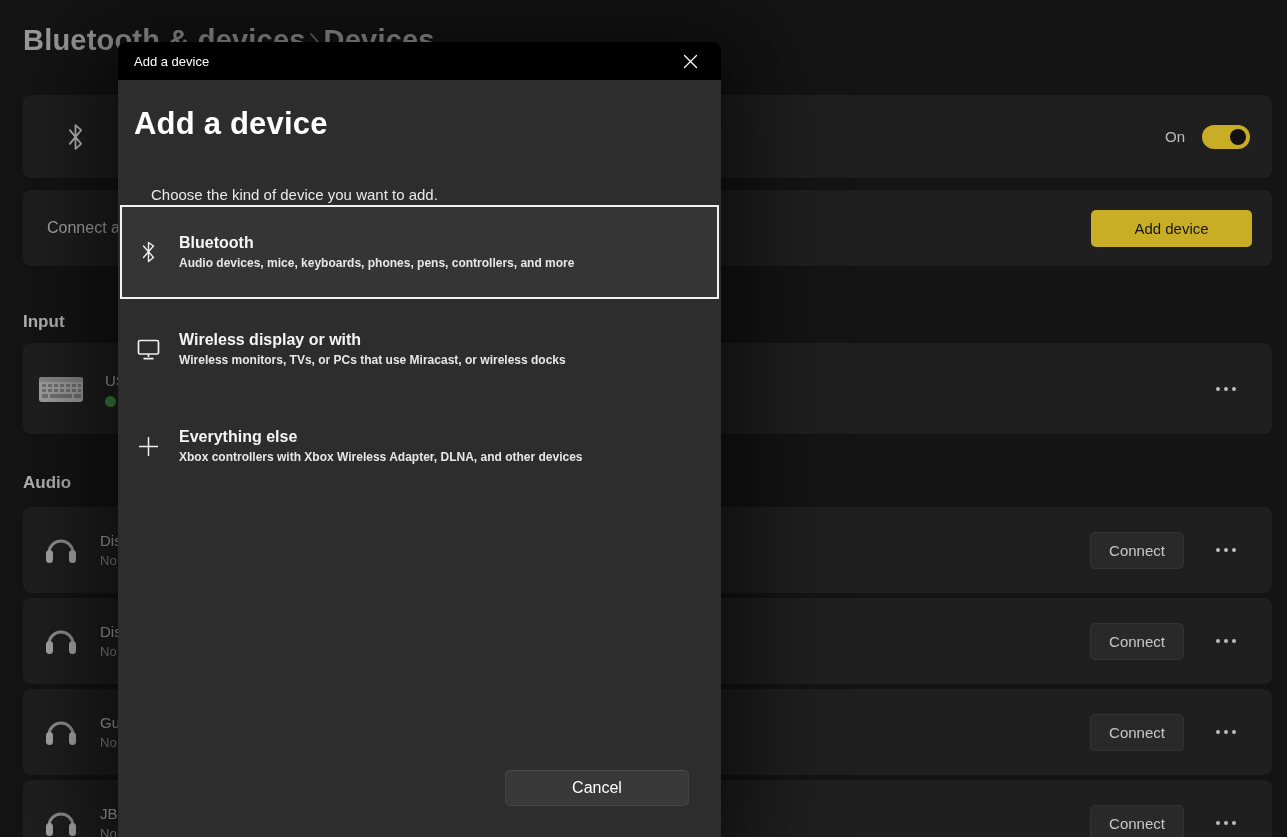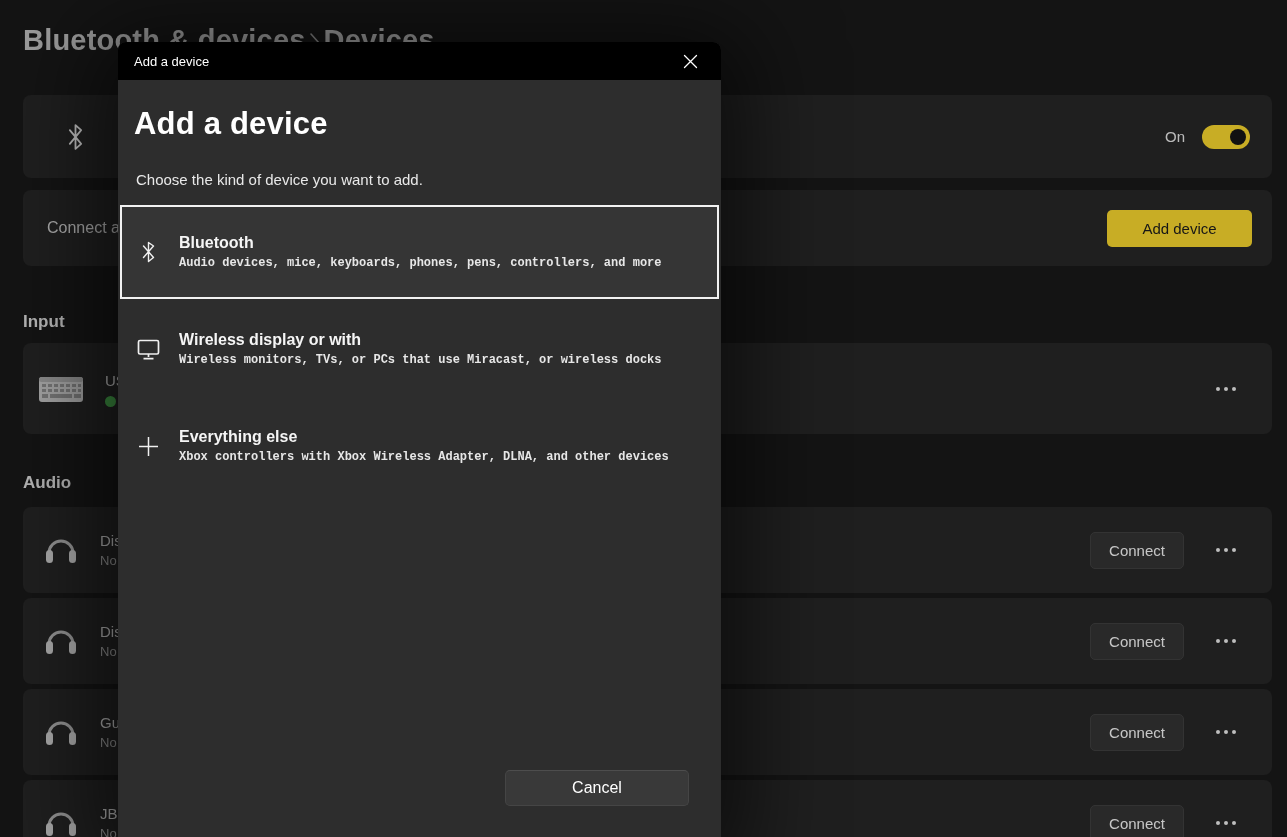--- a/index.html
+++ b/index.html
@@ -28,21 +28,21 @@
     position:relative;width:48px;height:24px;border-radius:13px;background:#f5d42e;
     flex:0 0 auto;
   }
   .toggle .knob{
     position:absolute;top:4px;right:4px;width:16px;height:16px;border-radius:50%;
     background:#151515;
   }
   .row-connect{top:190px;height:76px;padding:0 20px 0 24px;}
   .row-connect .label{font-size:16px;color:#cfcfcf;}
   .btn-accent{
-    width:145px;height:37px;border:none;border-radius:5px;background:#f5d42e;
+    width:161px;height:37px;border:none;border-radius:5px;background:#f5d42e;
     color:#1c1c1c;font-size:15px;font-family:inherit;display:flex;align-items:center;
     justify-content:center;cursor:pointer;
   }
   .section-header{position:absolute;left:23px;font-size:17px;font-weight:700;color:#dcdcdc;}
   .hdr-input{top:312px;}
   .hdr-audio{top:473px;}
   .row-input{top:343px;height:91px;padding:0 36px 0 15px;}
   .row-input .texts{margin-left:21px;display:flex;flex-direction:column;gap:5px;}
   .status-dot{width:11px;height:11px;border-radius:50%;background:#4aad4f;}
   .more-dots{display:flex;gap:4px;align-items:center;cursor:pointer;}
@@ -69,31 +69,31 @@
   }
   .modal-titlebar .tb-text{font-size:13px;color:#ffffff;}
   .close-btn{
     margin-left:auto;width:30px;height:30px;display:flex;align-items:center;
     justify-content:center;background:transparent;border:none;cursor:pointer;padding:0;
   }
   .modal-heading{
     position:absolute;left:16px;top:64px;margin:0;font-size:31px;font-weight:700;
     color:#ffffff;letter-spacing:.2px;
   }
-  .modal-sub{position:absolute;left:16px;top:127px;margin:2px;font-size:15px;color:#e9e9e9;}
+  .modal-sub{position:absolute;left:16px;top:127px;margin:17px;font-size:15px;color:#e9e9e9;}
   .options{position:absolute;left:2px;right:2px;top:163px;}
   .option{
     height:94px;margin-bottom:3px;display:flex;align-items:center;
     padding-left:14px;border:2px solid transparent;box-sizing:border-box;cursor:pointer;
   }
   .option.selected{border-color:#f2f2f2;background:#353535;}
   .opt-icon{width:24px;display:flex;justify-content:center;flex:0 0 auto;}
   .opt-texts{margin-left:19px;}
   .opt-title{font-size:16px;color:#f5f5f5;line-height:21px;font-weight:bold;}
-  .opt-desc{font-size:12px;font-weight:700;color:#e7e7e7;line-height:17px;margin-top:2px;font-family:Liberation Mono, monospace;}
+  .opt-desc{font-size:12px;font-weight:700;color:#e7e7e7;line-height:17px;margin-top:2px;}
   .btn-cancel{
     position:absolute;right:32px;bottom:31px;width:184px;height:36px;
     background:#393939;border:1px solid #454545;border-top-color:#4d4d4d;
     border-radius:5px;color:#ffffff;font-size:16px;font-family:inherit;cursor:pointer;
   }
   svg{display:block;}
 </style>
 </head>
 <body>
 

